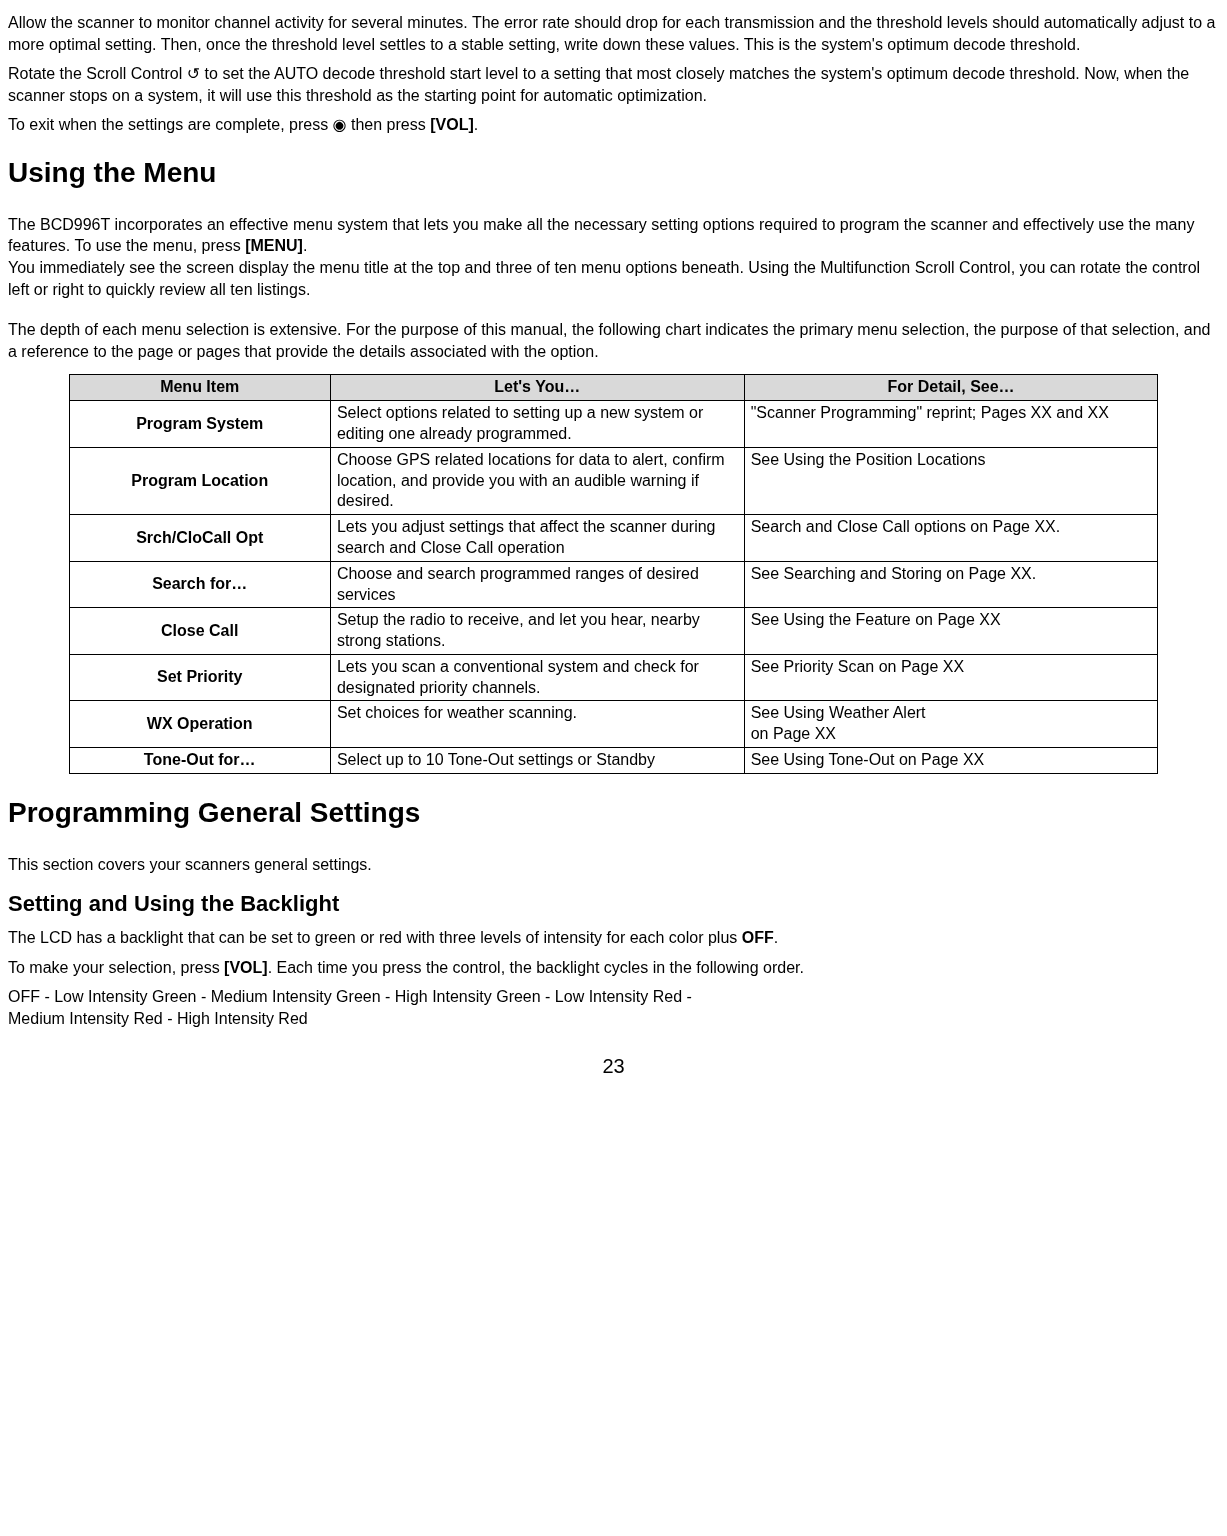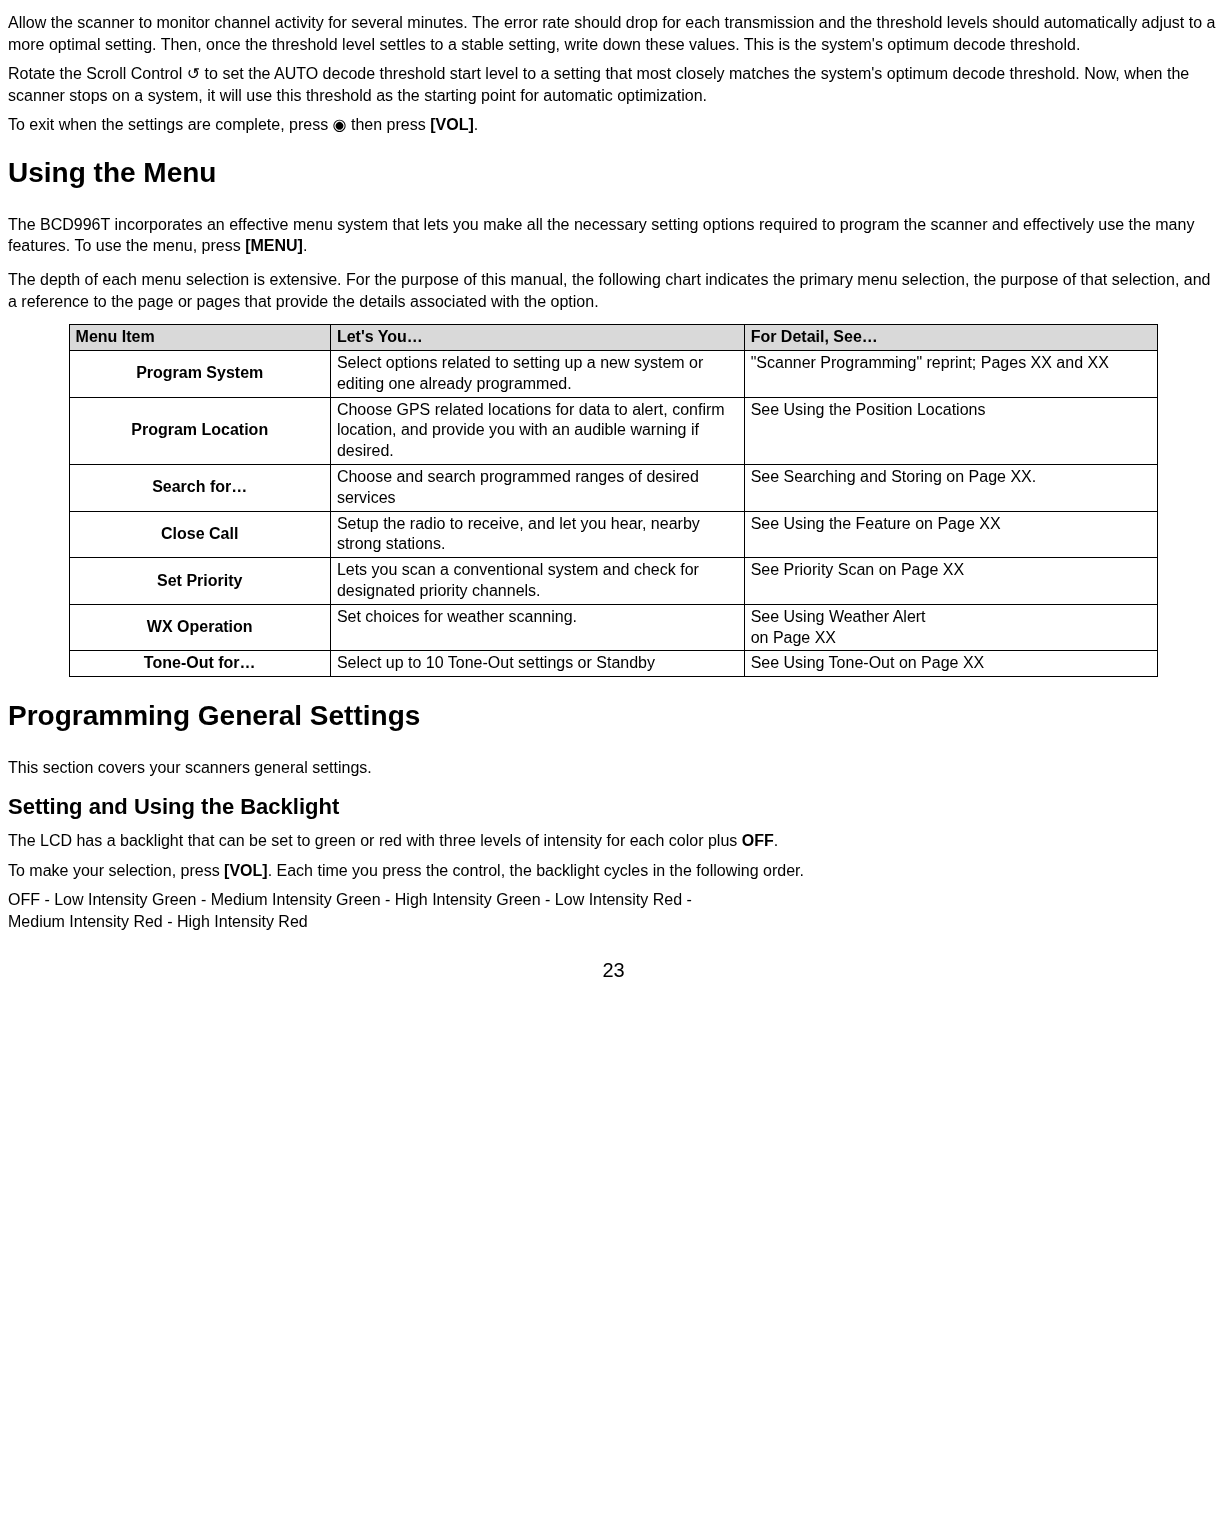--- a/index.html
+++ b/index.html
@@ -38,21 +38,21 @@
     }
     th, td {
       border: 1px solid #000;
       padding: 2px 6px;
       vertical-align: top;
       font-size: 16px;
       line-height: 1.3;
     }
     th {
       background-color: #d9d9d9;
-      text-align: left;
+      text-align: center;
       font-weight: bold;
     }
     td.menu-item {
       text-align: center;
       font-weight: bold;
       vertical-align: middle;
       width: 24%;
     }
     td.lets-you {
       width: 38%;
@@ -80,42 +80,48 @@
 </p>
 
 <p>
   <span>To exit when the settings are complete, press </span><span class="icon">◉</span><span> then press </span><span class="bold">[VOL]</span><span>.</span>
 </p>
 
 <h2>Using the Menu</h2>
 
 <p class="tight">
   <span>The BCD996T incorporates an effective menu system that lets you make all the necessary setting options required to program the scanner and effectively use the many features. To use the menu, press </span><span class="bold">[MENU]</span><span>.</span><br>
+  <span>You immediately see the screen display the menu title at the top and three of ten menu options beneath. Using the Multifunction Scroll Control, you can rotate the control left or right to quickly review all ten listings.</span>
 </p>
 
-<p style="margin-top:12px;">The depth of each menu selection is extensive. For the purpose of this manual, the following chart indicates the primary menu selection, the purpose of that selection, and a reference to the page or pages that provide the details associated with the option.</p>
+<p style="margin-top:19px;">The depth of each menu selection is extensive. For the purpose of this manual, the following chart indicates the primary menu selection, the purpose of that selection, and a reference to the page or pages that provide the details associated with the option.</p>
 
 <table>
   <thead>
     <tr>
       <th>Menu Item</th>
       <th>Let's You…</th>
       <th>For Detail, See…</th>
     </tr>
   </thead>
   <tbody>
     <tr>
       <td class="menu-item">Program System</td>
       <td class="lets-you">Select options related to setting up a new system or editing one already programmed.</td>
       <td class="detail">"Scanner Programming" reprint; Pages XX and XX</td>
     </tr>
     <tr>
       <td class="menu-item">Program Location</td>
       <td class="lets-you">Choose GPS related locations for data to alert, confirm location, and provide you with an audible warning if desired.</td>
       <td class="detail">See Using the Position Locations</td>
+    </tr>
+    <tr>
+      <td class="menu-item">Srch/CloCall Opt</td>
+      <td class="lets-you">Lets you adjust settings that affect the scanner during search and Close Call operation</td>
+      <td class="detail">Search and Close Call options on Page XX.</td>
     </tr>
     <tr>
       <td class="menu-item">Search for…</td>
       <td class="lets-you">Choose and search programmed ranges of desired services</td>
       <td class="detail">See Searching and Storing on Page XX.</td>
     </tr>
     <tr>
       <td class="menu-item">Close Call</td>
       <td class="lets-you">Setup the radio to receive, and let you hear, nearby strong stations.</td>
       <td class="detail">See Using the Feature on Page XX</td>

